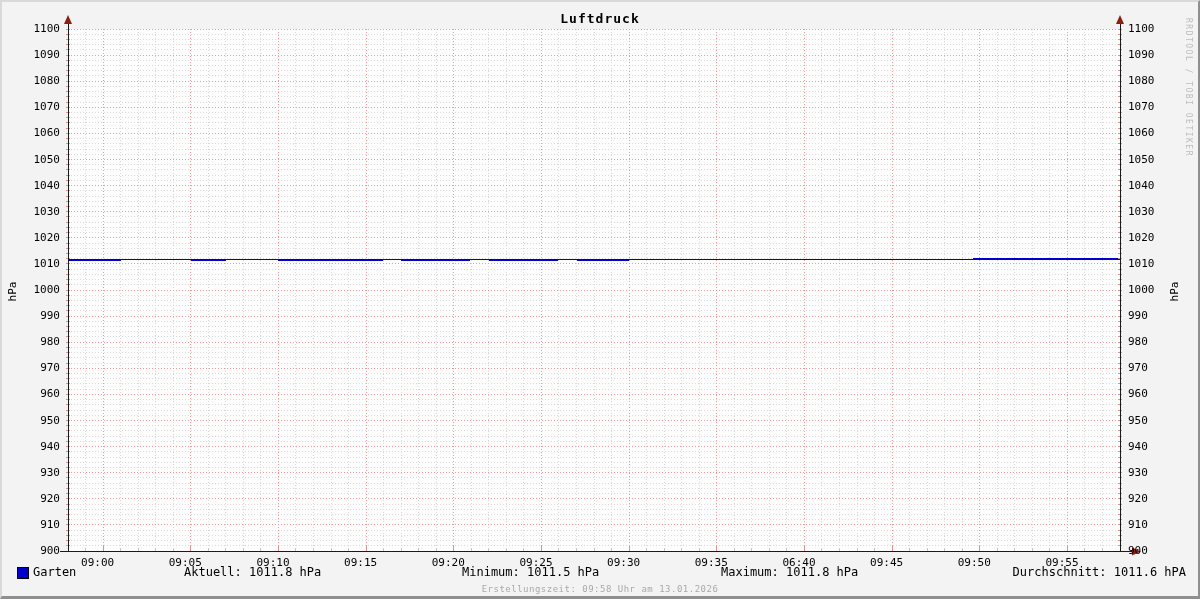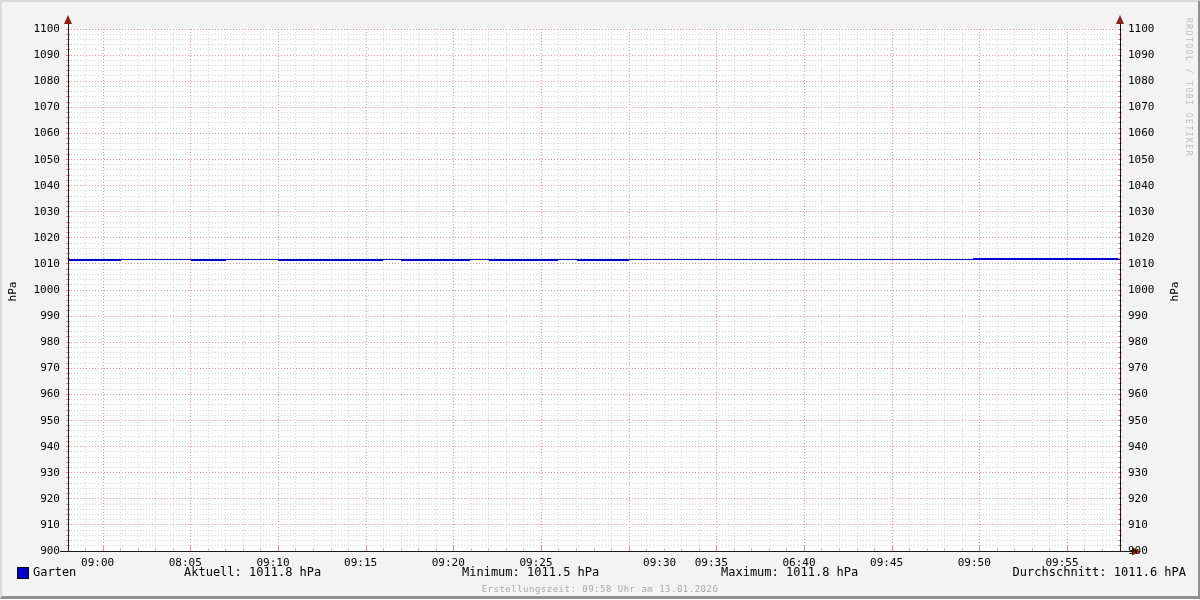--- a/index.html
+++ b/index.html
@@ -36,20 +36,21 @@
   }
   .watermark{
     position:absolute;left:1182px;top:16px;
     writing-mode:vertical-rl;font-size:8px;color:#bcbcbc;letter-spacing:1.5px;
   }
 </style>
 </head>
 <body>
 
 <div class="graph-frame">
+  <div class="chart-title">Luftdruck</div>
 
   <div class="plot-canvas"></div>
   <svg class="chart" id="chart-svg" width="1200" height="600">
       <line x1="66" y1="543.78" x2="1118" y2="543.78" stroke="#d9d9d9" stroke-width="1" stroke-dasharray="1,2" shape-rendering="crispEdges"></line>
       <line x1="66" y1="538.56" x2="1118" y2="538.56" stroke="#d9d9d9" stroke-width="1" stroke-dasharray="1,2" shape-rendering="crispEdges"></line>
       <line x1="66" y1="533.3399999999999" x2="1118" y2="533.3399999999999" stroke="#d9d9d9" stroke-width="1" stroke-dasharray="1,2" shape-rendering="crispEdges"></line>
       <line x1="66" y1="528.12" x2="1118" y2="528.12" stroke="#d9d9d9" stroke-width="1" stroke-dasharray="1,2" shape-rendering="crispEdges"></line>
       <line x1="66" y1="517.68" x2="1118" y2="517.68" stroke="#d9d9d9" stroke-width="1" stroke-dasharray="1,2" shape-rendering="crispEdges"></line>
       <line x1="66" y1="512.46" x2="1118" y2="512.46" stroke="#d9d9d9" stroke-width="1" stroke-dasharray="1,2" shape-rendering="crispEdges"></line>
       <line x1="66" y1="507.24" x2="1118" y2="507.24" stroke="#d9d9d9" stroke-width="1" stroke-dasharray="1,2" shape-rendering="crispEdges"></line>
@@ -521,26 +522,26 @@
       <div class="ytick right" style="top: 177.6px;">1040</div>
       <div class="ytick right" style="top: 151.5px;">1050</div>
       <div class="ytick right" style="top: 125.4px;">1060</div>
       <div class="ytick right" style="top: 99.3px;">1070</div>
       <div class="ytick right" style="top: 73.2px;">1080</div>
       <div class="ytick right" style="top: 47.1px;">1090</div>
       <div class="ytick right" style="top: 21px;">1100</div>
     </div>
   <div id="xtick-box">
       <div class="xtick" style="left: 79.0667px;">09:00</div>
-      <div class="xtick" style="left: 166.733px;">08:05</div>
+      <div class="xtick" style="left: 166.733px;">09:05</div>
       <div class="xtick" style="left: 254.4px;">09:10</div>
       <div class="xtick" style="left: 342.067px;">09:15</div>
       <div class="xtick" style="left: 429.733px;">09:20</div>
       <div class="xtick" style="left: 517.4px;">09:25</div>
-      <div class="xtick" style="left: 605.067px; margin-left: 36px;">09:30</div>
+      <div class="xtick" style="left: 605.067px;">09:30</div>
       <div class="xtick" style="left: 692.733px;">09:35</div>
       <div class="xtick" style="left: 780.4px;">06:40</div>
       <div class="xtick" style="left: 868.067px;">09:45</div>
       <div class="xtick" style="left: 955.733px;">09:50</div>
       <div class="xtick" style="left: 1043.4px;">09:55</div>
     </div>
 
   <div class="ylab left">hPa</div>
   <div class="ylab right">hPa</div>
 

